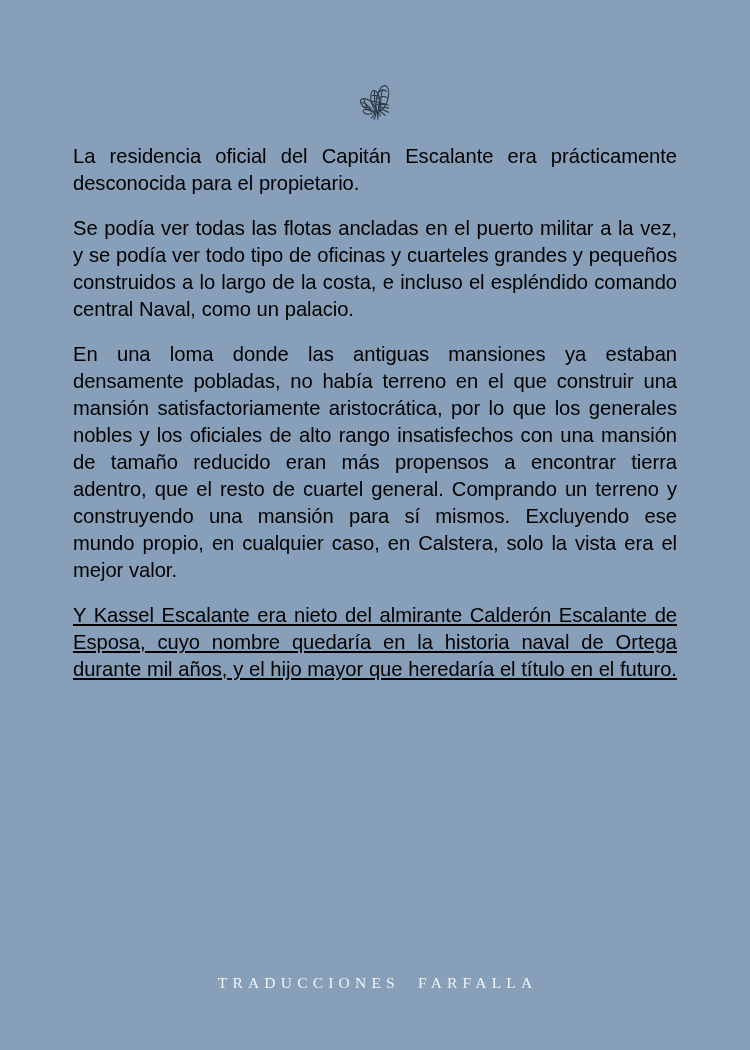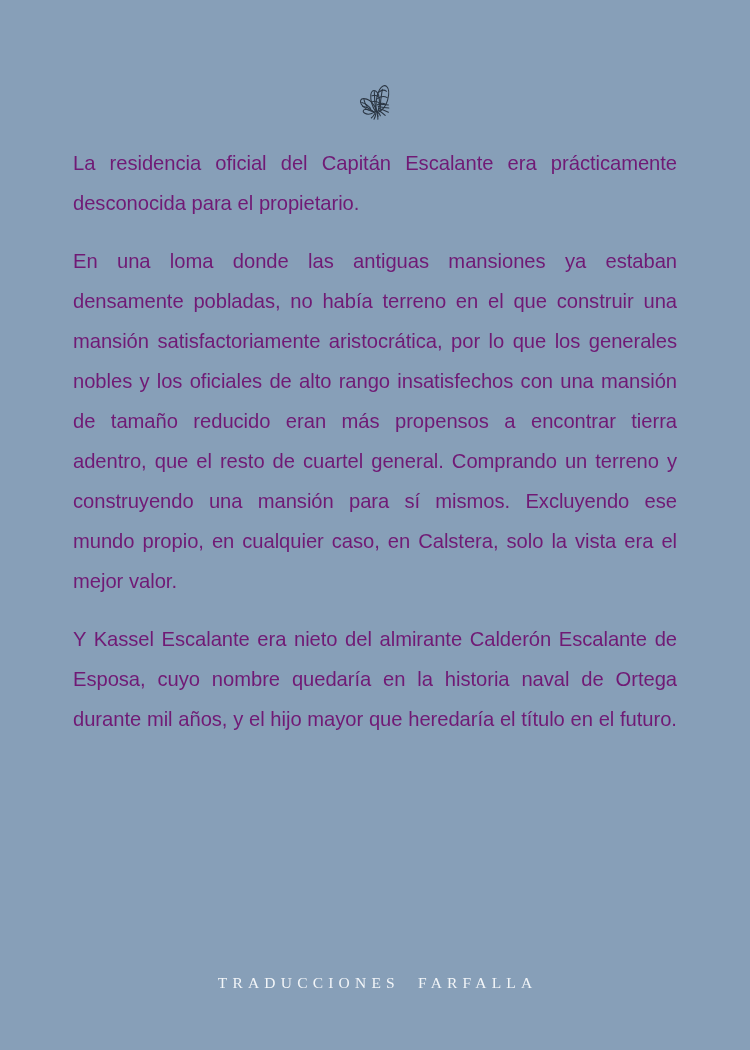--- a/index.html
+++ b/index.html
@@ -35,30 +35,31 @@
   }
   .body-text {
     position: absolute;
     left: 73px;
     top: 143px;
     width: 604px;
   }
   .para {
     margin: 0 0 18px 0;
     font-size: 20.2px;
-    line-height: 40px;
-    color: #701a75;
+    line-height: 27px;
+    color: #000000;
     text-align: justify;
     text-justify: inter-word;
     letter-spacing: -0.05px;
     word-spacing: 0.2px;
     -webkit-font-smoothing: antialiased;
   }
   .para:last-child {
     margin-bottom: 16px;
+    text-decoration: underline;
   }
   .footer {
     position: absolute;
     left: 0;
     top: 974px;
     width: 750px;
     text-align: center;
     font-family: "Liberation Serif", serif;
     font-size: 15.5px;
     letter-spacing: 5.2px;
@@ -97,19 +98,20 @@
         <path d="M27.2 26.6 C30.6 27.4 34.4 28.0 37.8 28.0"></path>
         <path d="M27.6 28.2 C31.0 29.6 34.6 31.0 37.4 32.2"></path>
         <path d="M27.4 30.2 C30.0 31.8 32.4 33.6 34.2 35.4"></path>
         <path d="M28.0 24.8 C31.2 24.4 34.6 24.4 37.4 25.0"></path>
       </g>
     </svg>
   </div>
 
   <div class="body-text">
     <p class="para">La residencia oficial del Capitán Escalante era prácticamente desconocida para el propietario.</p>
+    <p class="para">Se podía ver todas las flotas ancladas en el puerto militar a la vez, y se podía ver todo tipo de oficinas y cuarteles grandes y pequeños construidos a lo largo de la costa, e incluso el espléndido comando central Naval, como un palacio.</p>
     <p class="para">En una loma donde las antiguas mansiones ya estaban densamente pobladas, no había terreno en el que construir una mansión satisfactoriamente aristocrática, por lo que los generales nobles y los oficiales de alto rango insatisfechos con una mansión de tamaño reducido eran más propensos a encontrar tierra adentro, que el resto de cuartel general. Comprando un terreno y construyendo una mansión para sí mismos. Excluyendo ese mundo propio, en cualquier caso, en Calstera, solo la vista era el mejor valor.</p>
     <p class="para">Y Kassel Escalante era nieto del almirante Calderón Escalante de Esposa, cuyo nombre quedaría en la historia naval de Ortega durante mil años, y el hijo mayor que heredaría el título en el futuro.</p>
   </div>
 
   <div class="footer">TRADUCCIONES  FARFALLA</div>
 
 </div>
 
 </body></html>

